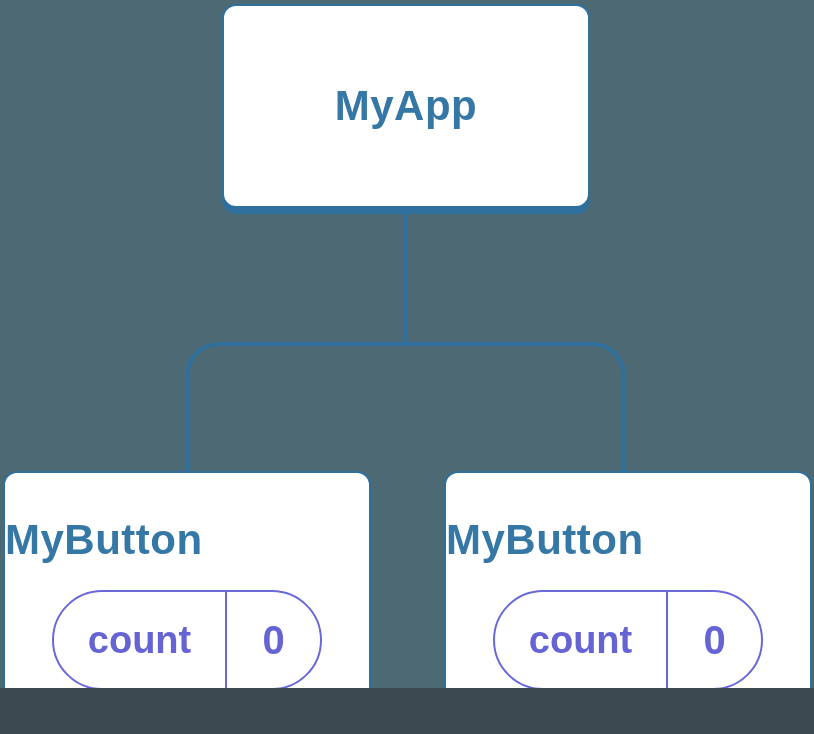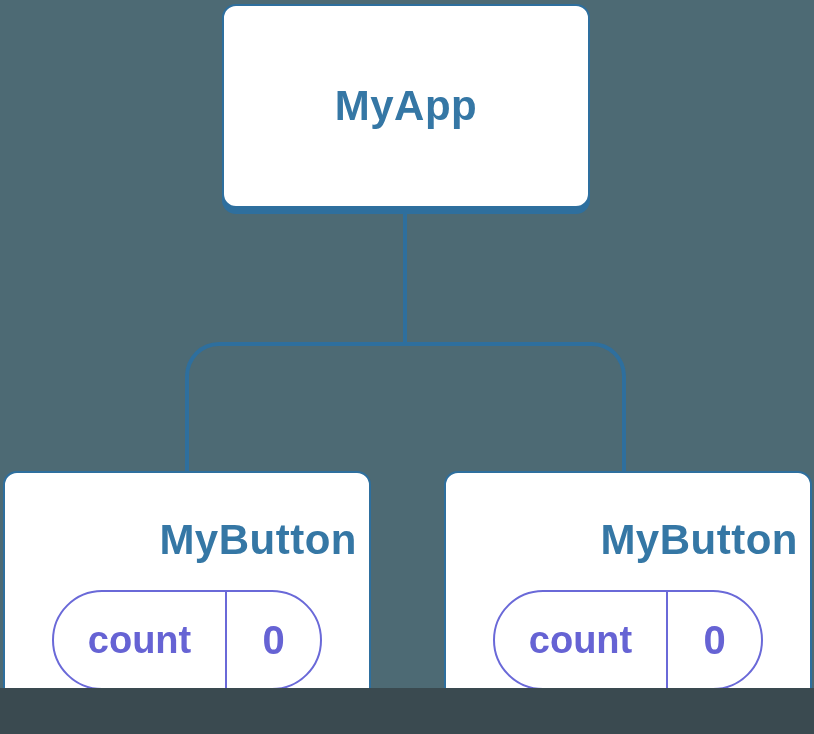--- a/index.html
+++ b/index.html
@@ -36,22 +36,22 @@
 
   .node-title {
     font-size: 42px;
     font-weight: 600;
     letter-spacing: 0.5px;
     color: var(--title, #3577a5);
     white-space: nowrap;
   }
   .card.child .node-title {
     position: absolute;
-    top: 43px; left: 0; right: 12px;
-    text-align: right;
+    top: 43px; left: 0; right: 0;
+    text-align: left;
   }
 
   
   .stem {
     position: absolute;
     left: 403px; top: 206px;
     width: 4px; height: 138px;
     background: var(--line, #2e6f9e);
   }
   .branch {

